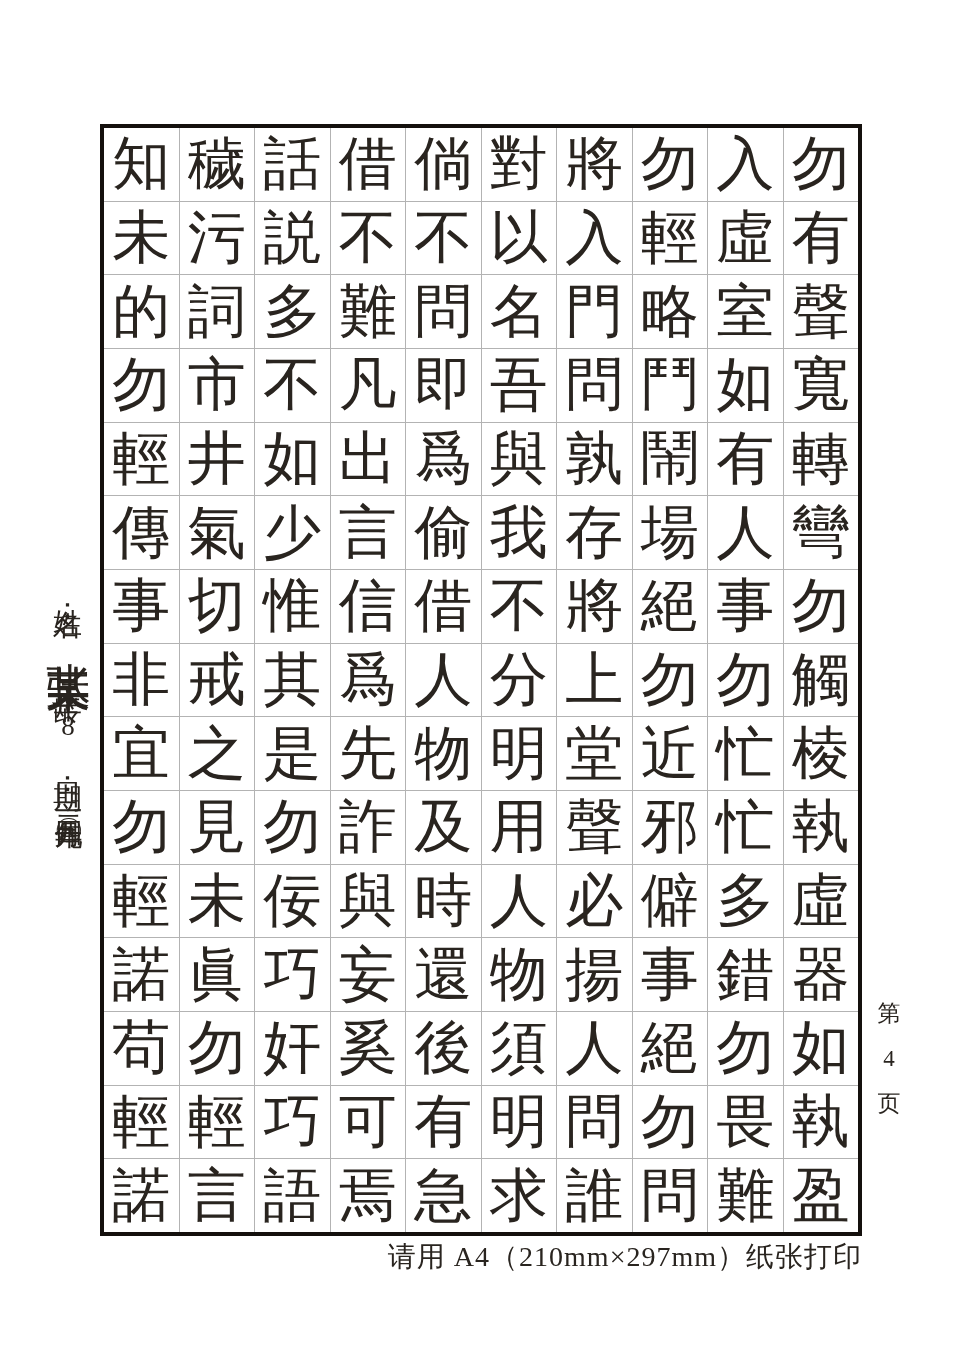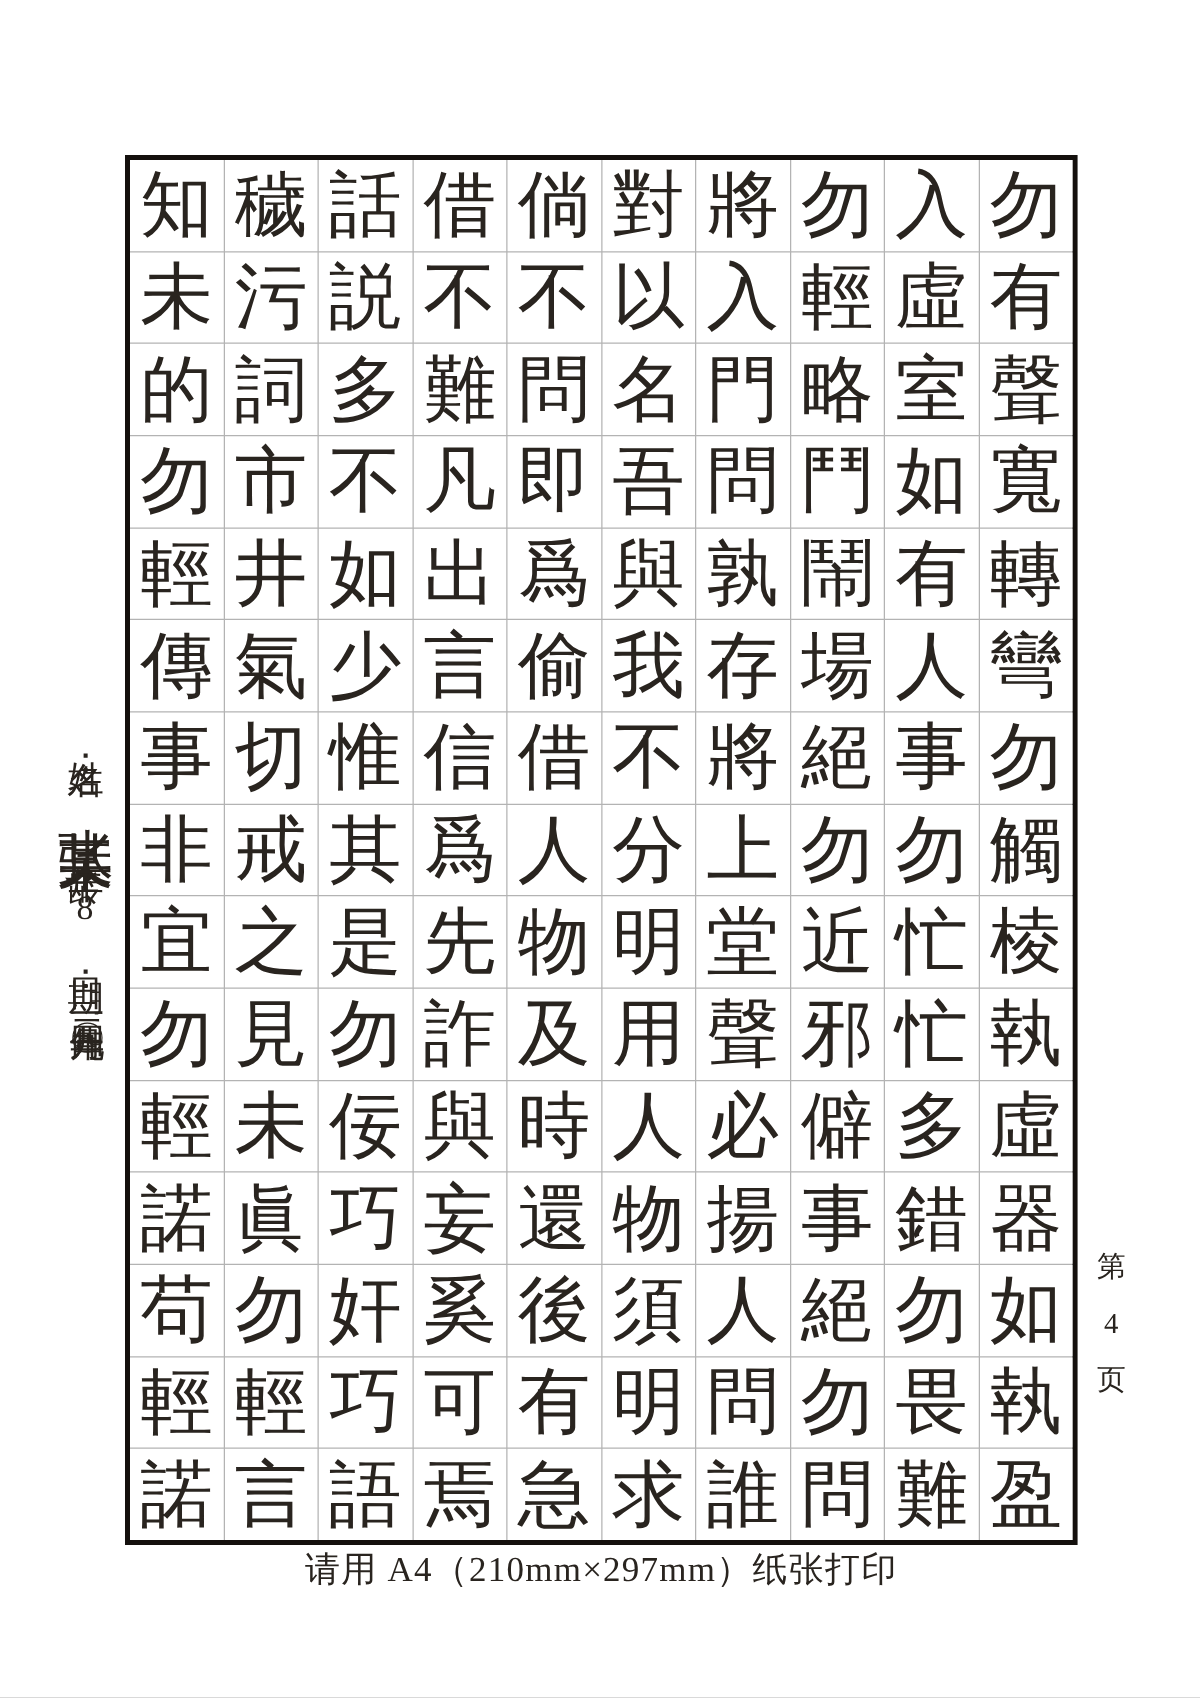--- a/index.html
+++ b/index.html
@@ -88,21 +88,21 @@
     gap: 22px;
     font-size: 23px;
     line-height: 1;
   }
   
   .footer-note {
     position: absolute;
     top: 1240px;
     left: 100px;
     width: 762px;
-    text-align: center;
+    text-align: right;
     font-size: 28px;
     line-height: 1.2;
     letter-spacing: 1px;
   }
 </style>
 </head>
 <body>
 
 <div class="left-meta">
   <span class="meta-label">姓名：</span><span class="meta-name">张某某</span><span class="meta-label meta-age-label">年龄：</span><span class="meta-age-value">8</span><span class="meta-label meta-date-label">日期：</span><span class="meta-date-value">二〇一九年四月</span>

